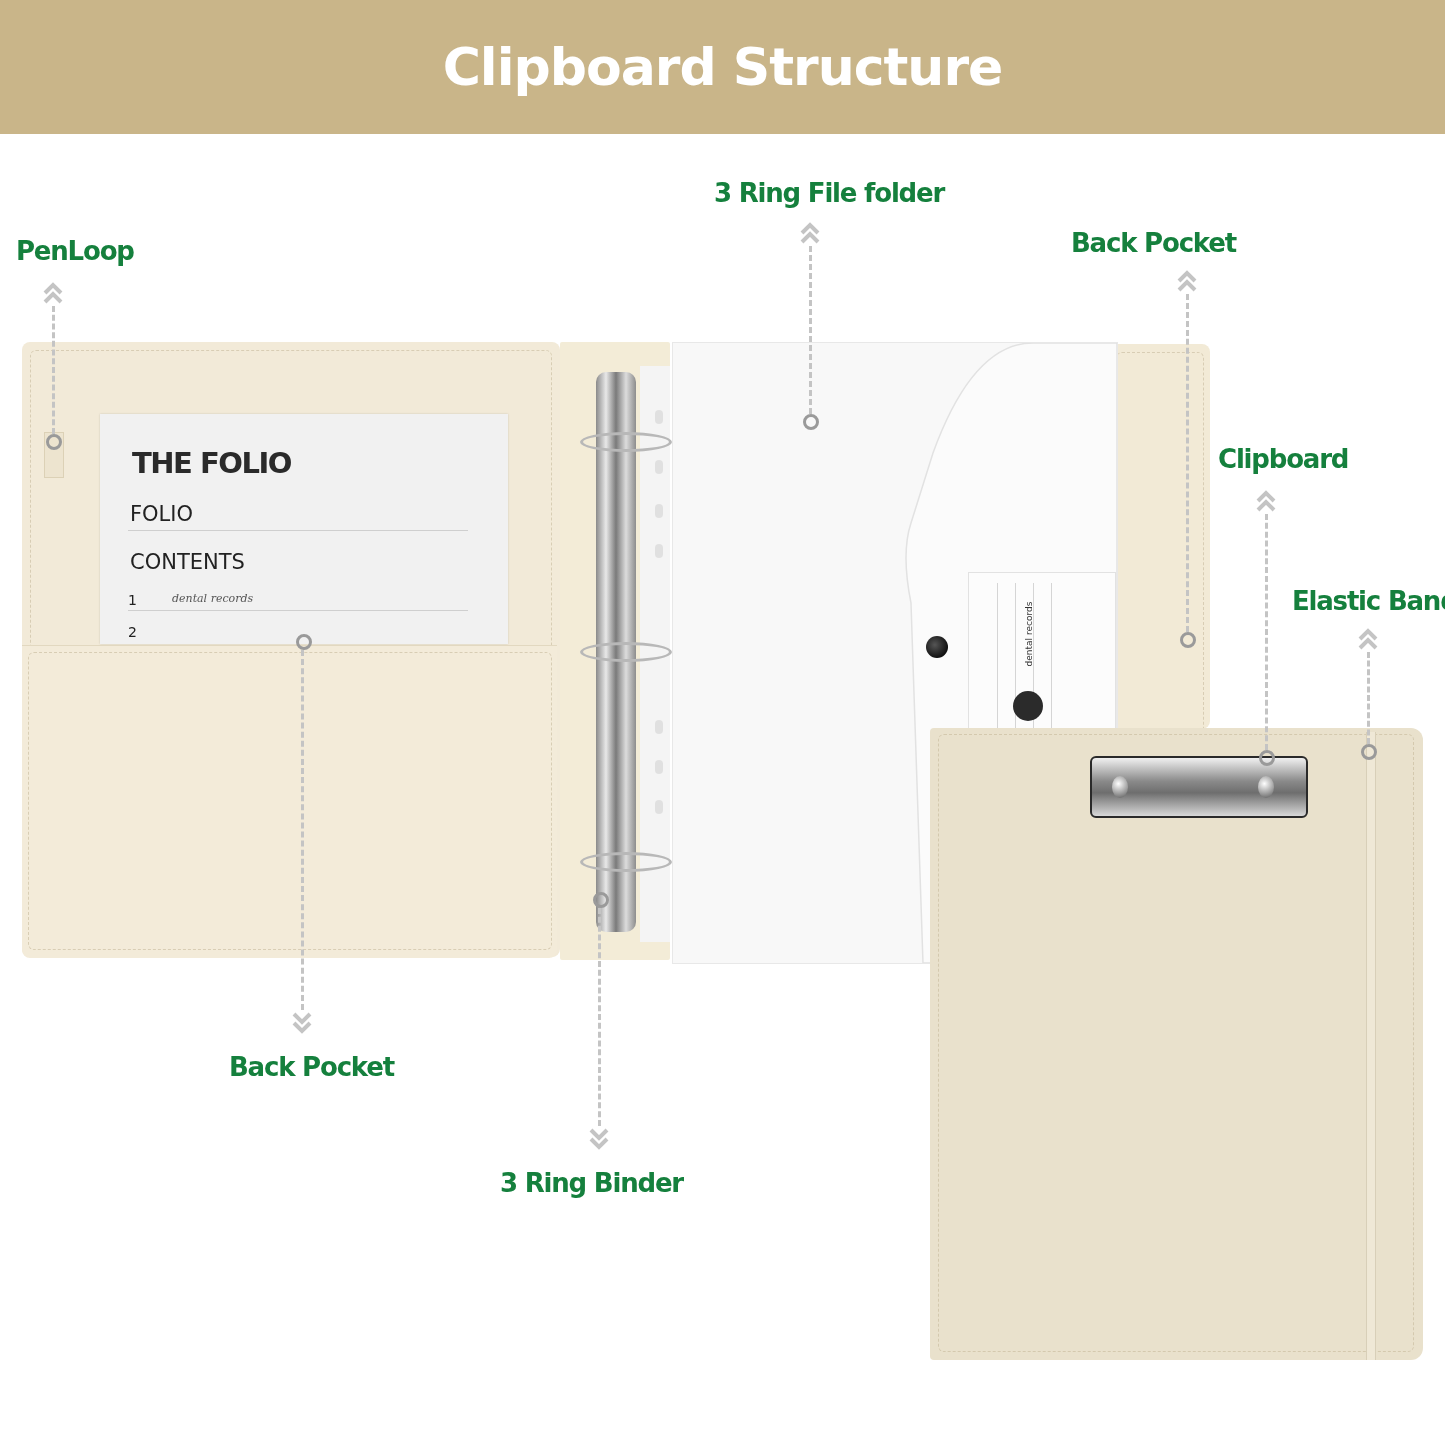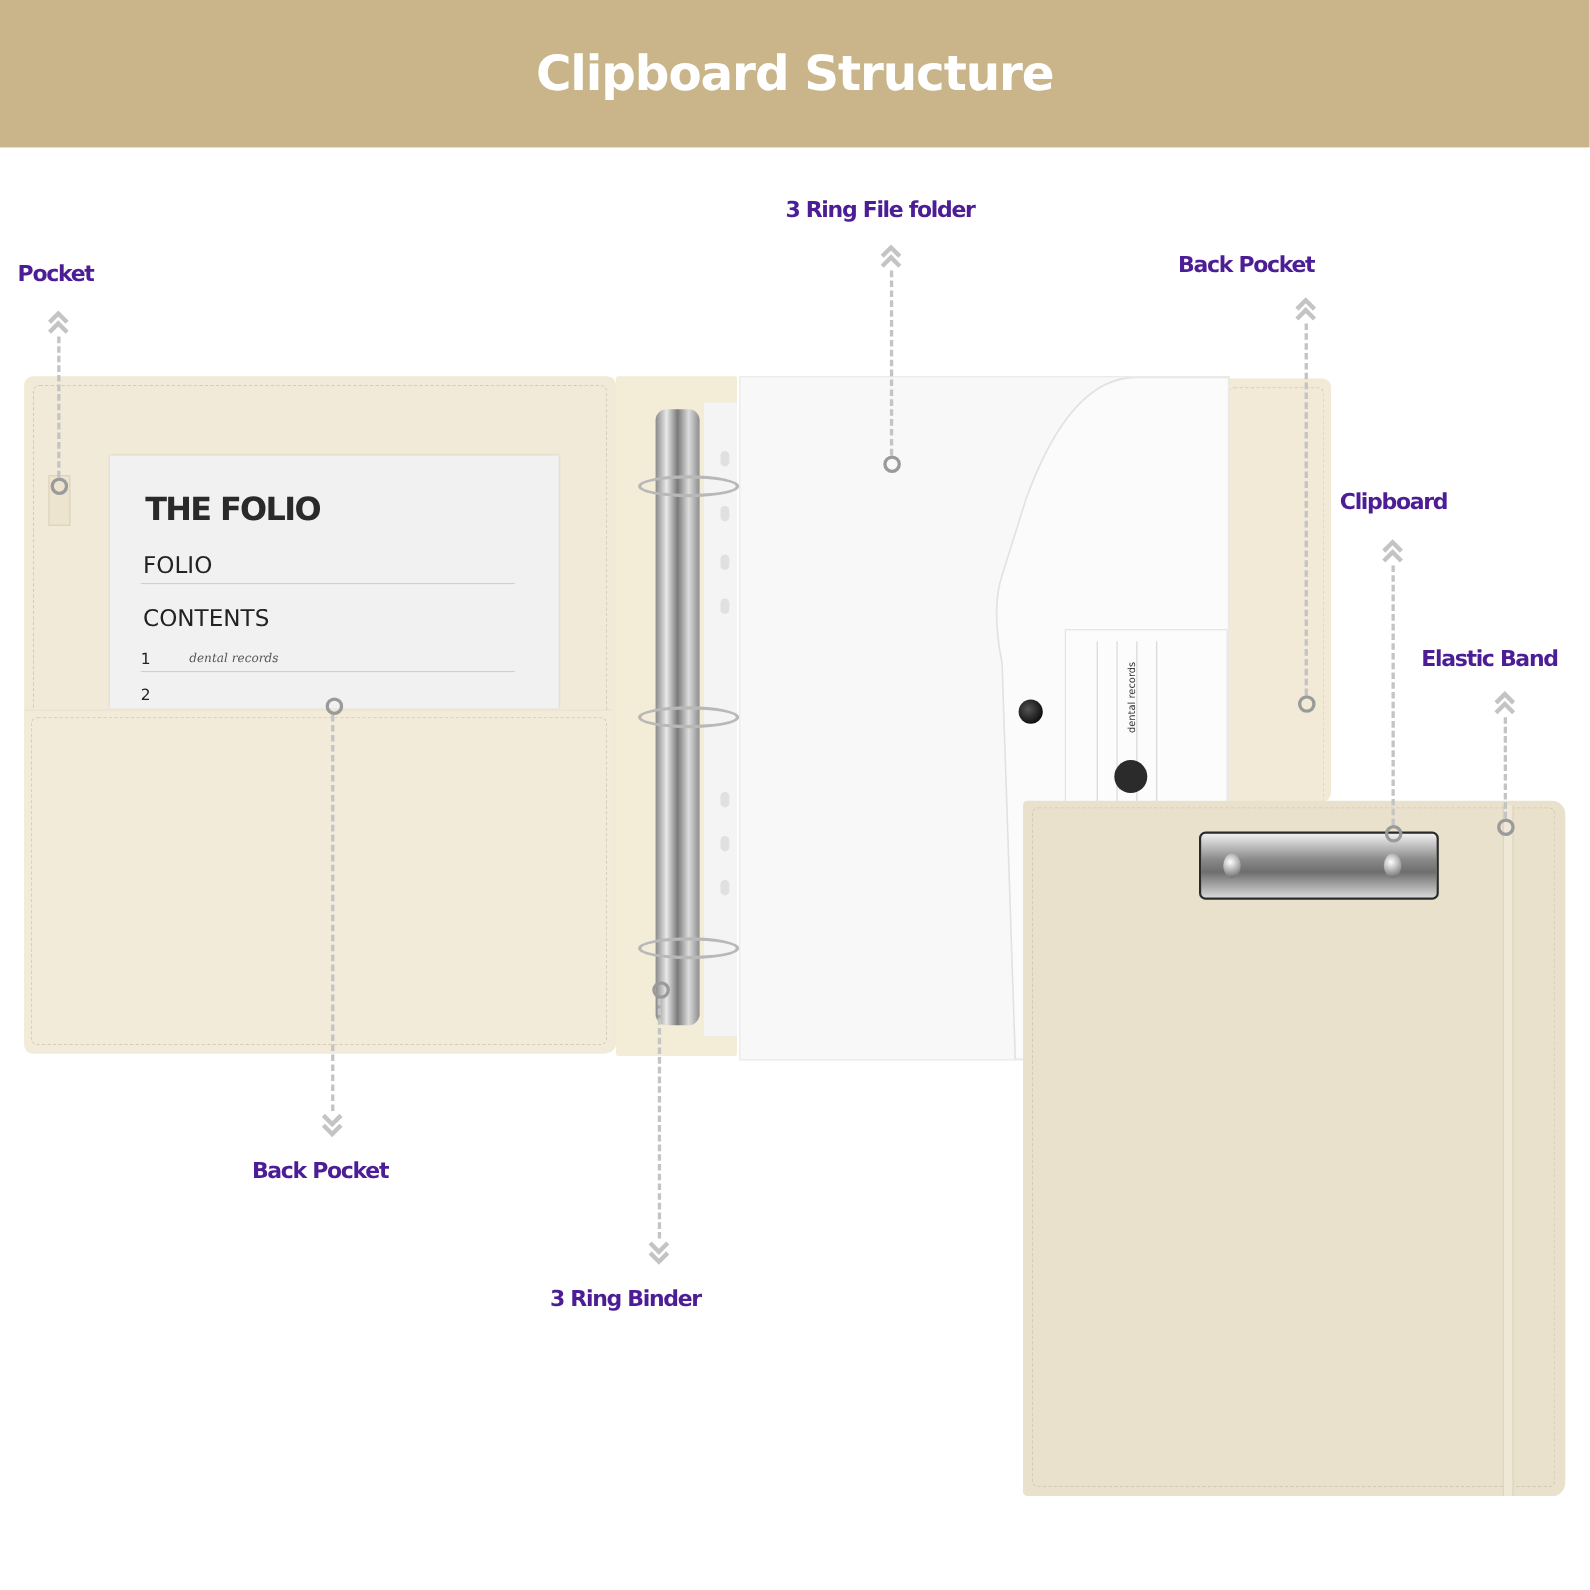--- a/index.html
+++ b/index.html
@@ -1,23 +1,23 @@
 <!DOCTYPE html>
 <html><head>
 <meta charset="utf-8">
 <style>
   html, body { margin:0; padding:0; }
   body { width:1445px; height:1445px; background:#ffffff; position:relative; overflow:hidden;
          font-family:"Liberation Sans", sans-serif; }
   .banner { position:absolute; left:0; top:0; width:1445px; height:134px; background:#c9b589;
             display:flex; align-items:center; justify-content:center; }
   .banner h1 { margin:0; color:#ffffff; font-family:"DejaVu Sans", sans-serif; font-weight:bold;
-               font-size:44px; letter-spacing:-1px; }
-  .label { position:absolute; font-family:"DejaVu Sans", sans-serif; font-weight:bold; font-size:20px;
-           color:#4c1d95; letter-spacing:-1.2px; white-space:nowrap; }
+               font-size:52px; letter-spacing:-1px; }
+  .label { position:absolute; font-family:"DejaVu Sans", sans-serif; font-weight:bold; font-size:26px;
+           color:#15803d; letter-spacing:-1.2px; white-space:nowrap; }
   .leader { position:absolute; width:0; border-left:3px dashed #c4c4c4; }
   .chev { position:absolute; width:20px; height:24px; }
   .dot { position:absolute; width:10px; height:10px; border:3px solid #9a9a9a; border-radius:50%;
          background:transparent; }
   .leather { position:absolute; background:#f2ead8; border-radius:8px; }
   .stitch { position:absolute; border:1.5px dashed #d8cdb4; border-radius:6px; }
   .card { position:absolute; left:100px; top:414px; width:408px; height:230px; background:#f1f1f1;
           box-shadow:0 0 2px rgba(0,0,0,0.15); }
   .card .t { position:absolute; left:32px; top:32px; font-family:"DejaVu Sans", sans-serif; font-weight:bold;
              font-size:29px; color:#2a2a2a; letter-spacing:-1.5px; }
@@ -110,21 +110,21 @@
 </div>
 <div class="snap"></div>
 
 <div class="clipboard"></div>
 <div class="stitch" style="left:938px;top:734px;width:474px;height:616px;border-color:#d4c9ae;"></div>
 <div class="elastic"></div>
 <div class="clip"></div>
 <div class="rivet" style="left:1112px;"></div>
 <div class="rivet" style="left:1258px;"></div>
 
-<div class="label" style="left:16px;top:236px;">Pocket</div>
+<div class="label" style="left:16px;top:236px;">PenLoop</div>
 <svg class="chev" style="left:43px;top:282px;" viewBox="0 0 20 24">
     <path d="M2 11 L10 3 L18 11 M2 20 L10 12 L18 20" stroke="#c4c4c4" stroke-width="4" fill="none"></path>
   </svg>
 <div class="leader" style="left:52px;top:306px;height:128px;"></div>
 <div class="dot" style="left:46px;top:434px;"></div>
 
 <div class="label" style="left:714px;top:178px;">3 Ring File folder</div>
 <svg class="chev" style="left:800px;top:222px;" viewBox="0 0 20 24">
     <path d="M2 11 L10 3 L18 11 M2 20 L10 12 L18 20" stroke="#c4c4c4" stroke-width="4" fill="none"></path>
   </svg>

